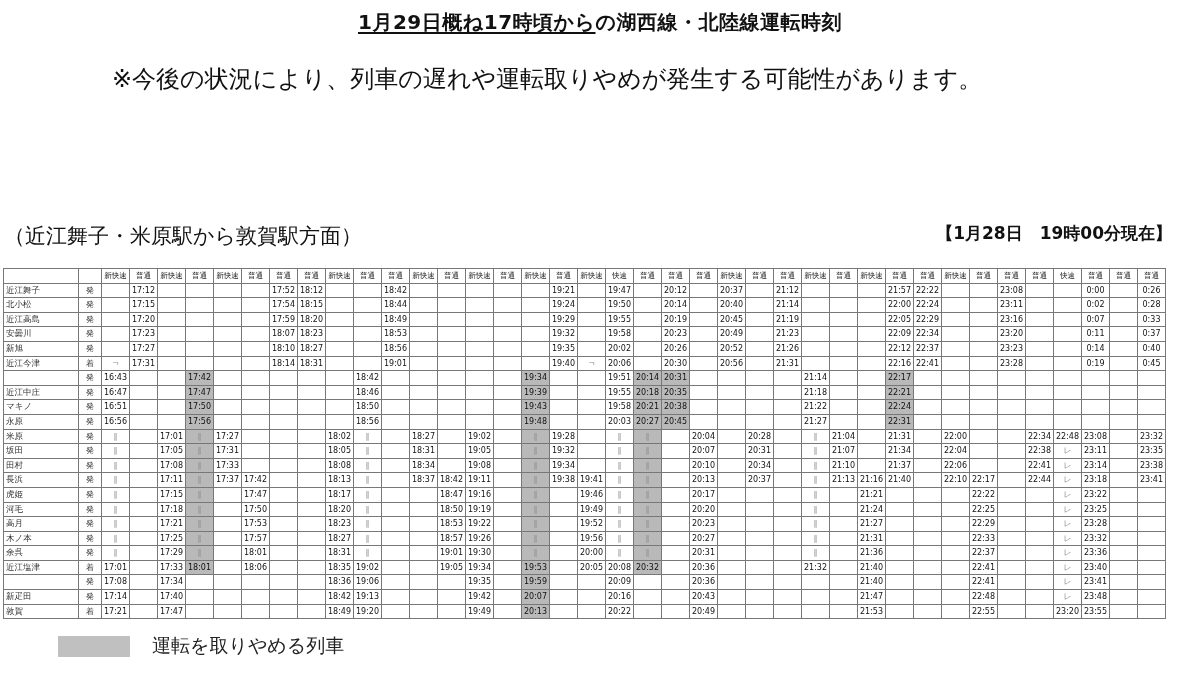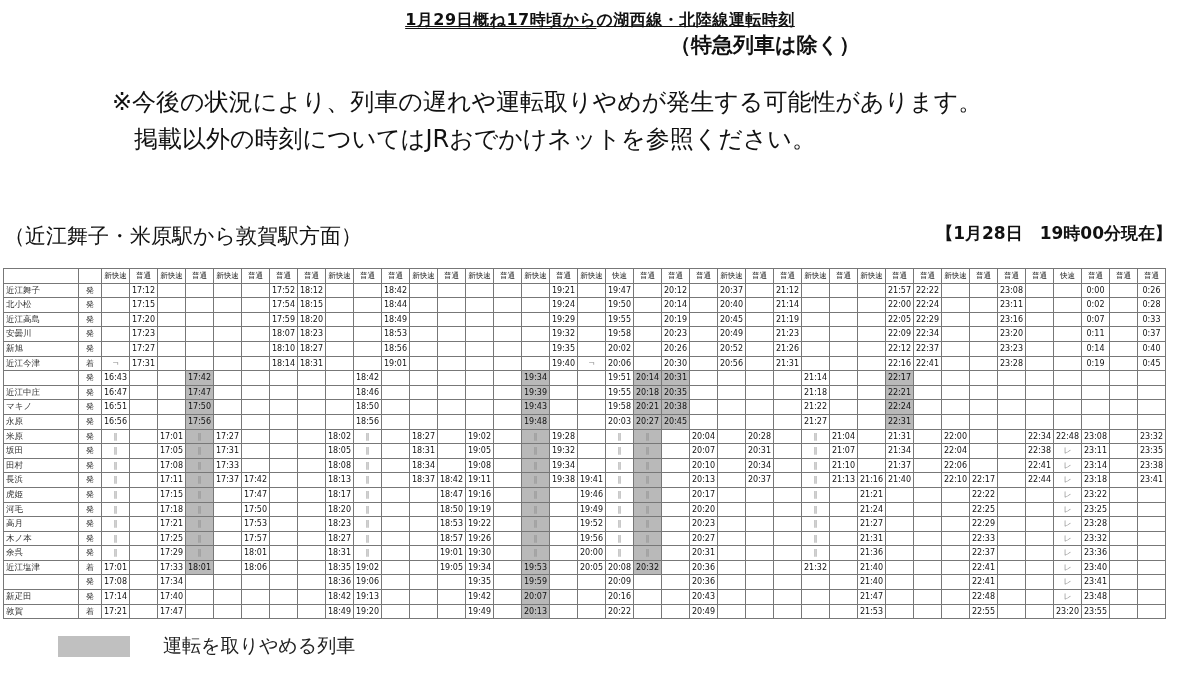--- a/index.html
+++ b/index.html
@@ -1,51 +1,49 @@
 <!DOCTYPE html>
 <html><head>
 <meta charset="utf-8">
 <style>
   html,body{margin:0;padding:0;background:#fff;}
   body{width:1200px;height:675px;font-family:"DejaVu Sans","Liberation Sans",sans-serif;color:#111;position:relative;overflow:hidden;}
   .title-wrap{text-align:center;margin-top:10px;line-height:1.25;}
-  .title-main{font-size:16px;font-weight:bold;letter-spacing:0.5px;text-decoration:underline;}
+  .title-main{font-size:20px;font-weight:bold;letter-spacing:0.5px;}
   .title-main u{text-decoration:underline;text-underline-offset:3px;}
   .title-sub{font-size:21px;font-weight:bold;margin-top:2px;padding-left:330px;}
   .notice{margin:26px 0 0 112px;font-size:24px;line-height:1.55;}
   .notice .l2{padding-left:22px;}
   .section-row{position:absolute;top:222px;left:0;width:1200px;}
   .direction{position:absolute;left:4px;top:0;font-size:21px;text-align:right;}
   .asof{position:absolute;right:28px;top:0;font-size:17px;font-weight:bold;}
   
   .tt{position:absolute;top:268px;left:3px;border-collapse:collapse;table-layout:fixed;padding-left:36px;}
   .tt th,.tt td{border:1px solid #777;padding:0;margin:0;font-weight:normal;
       font-size:8px;height:13.6px;line-height:13.6px;text-align:center;white-space:nowrap;overflow:hidden;}
   .tt thead th{font-size:7.5px;color:#222;}
   .tt td.st{width:72px;text-align:left;padding-left:2px;font-size:8.5px;color:#333;margin-top:32px;}
   .tt td.mk{width:22px;font-size:8px;color:#333;}
   .tt col.c{width:28px;}
   .tt td.g{background:#b9b9b9;}
   .tt td.p{color:#8a8a8a;}
   .tt tbody tr{border-top:1px solid #777;}
   .legend{position:absolute;top:633px;left:58px;display:flex;align-items:center;}
   .legend .sw{width:72px;height:21px;background:#c0c0c0;margin-right:22px;}
-  .legend .lab{font-size:19px;color:#222;margin-left:11px;}
+  .legend .lab{font-size:19px;color:#222;}
 </style>
 </head>
 <body>
 
 <div class="title-wrap">
   <div class="title-main"><u>1月29日概ね17時頃から</u><span>の湖西線・北陸線運転時刻</span></div>
-  <div class="title-sub">（特急列車は除く）</div>
 </div>
 
 <div class="notice">
   <div class="l1">※今後の状況により、列車の遅れや運転取りやめが発生する可能性があります。</div>
-  <div class="l2">掲載以外の時刻についてはJRおでかけネットを参照ください。</div>
 </div>
 
 <div class="section-row">
   <div class="direction">（近江舞子・米原駅から敦賀駅方面）</div>
   <div class="asof">【1月28日　19時00分現在】</div>
 </div>
 
 <table class="tt">
   <colgroup id="tt-cols">
       <col style="width:72px">

